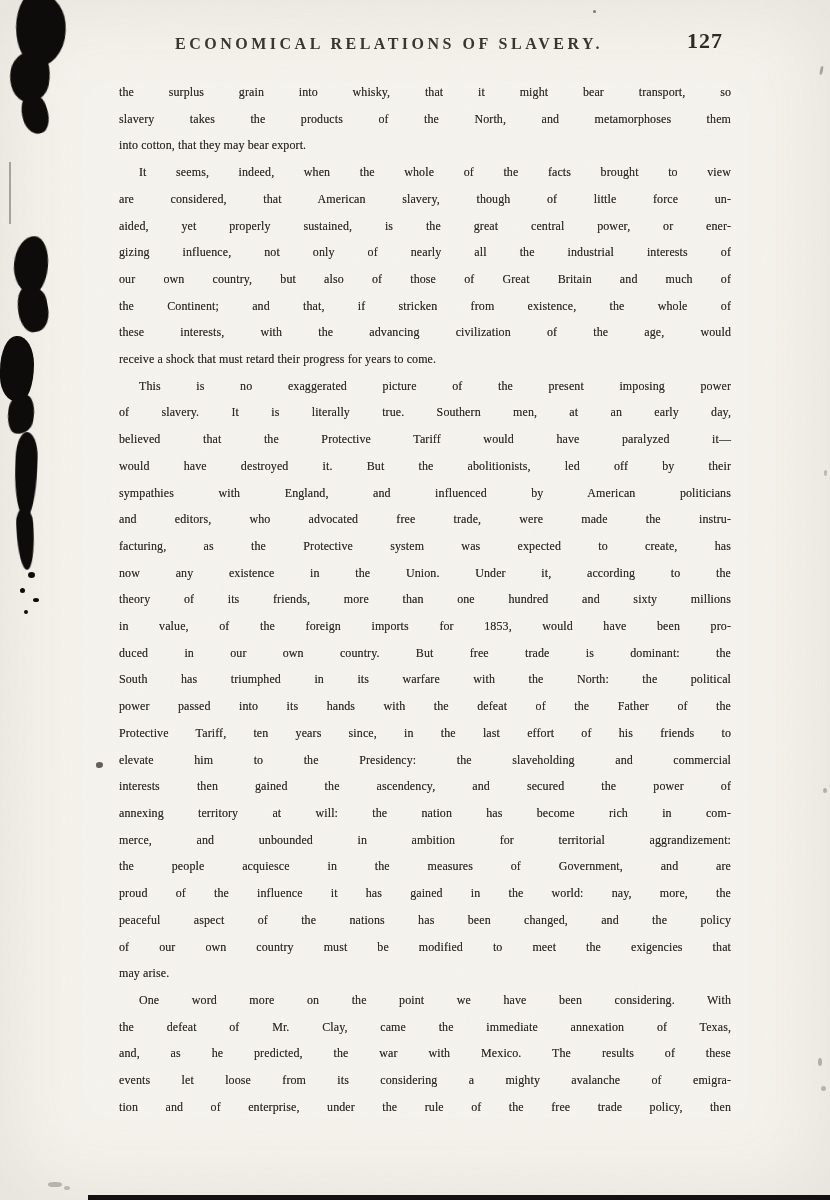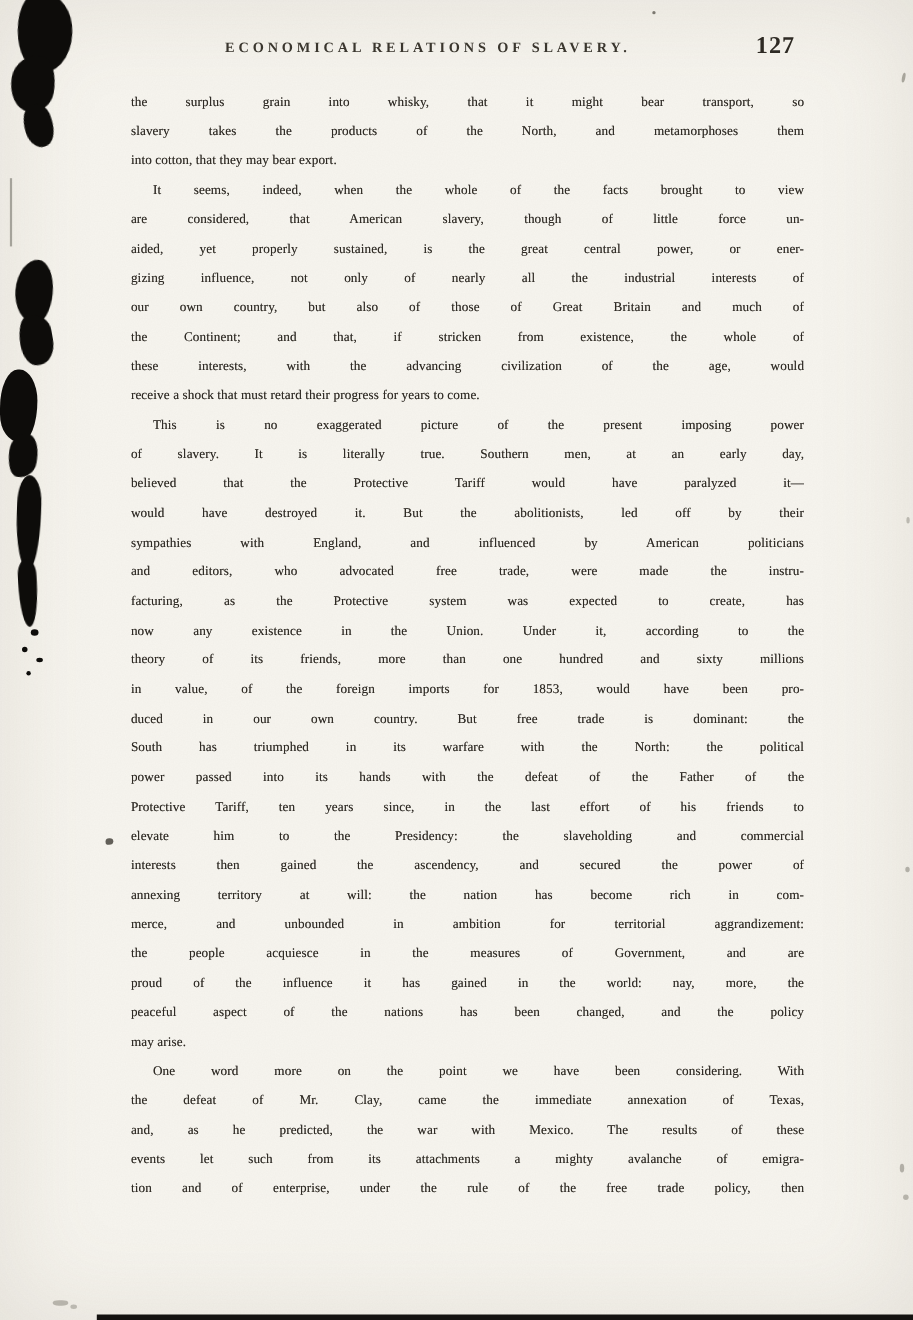--- a/index.html
+++ b/index.html
@@ -15,21 +15,21 @@
     box-shadow: inset 0 0 90px rgba(125,115,95,0.14);
   }
   
   .noise { position:absolute; inset:0; pointer-events:none; }
 
   
   .running-head { position:absolute; top:28px; left:119px; width:612px; height:34px; }
   .head-title {
     position:absolute; left:0; right:72px; top:7px;
     text-align:center;
-    font-size:13px; font-weight:bold;
+    font-size:16px; font-weight:bold;
     letter-spacing:3.5px;
     color:#3a362e;
     white-space:nowrap;
   }
   .page-number {
     position:absolute; right:8px; top:0;
     font-size:22px; letter-spacing:1px;
     color:#2e2a24; font-weight:600;
   }
 
@@ -146,24 +146,25 @@
         <div class="line">South has triumphed in its warfare with the North: the political</div>
         <div class="line">power passed into its hands with the defeat of the Father of the</div>
         <div class="line">Protective Tariff, ten years since, in the last effort of his friends to</div>
         <div class="line">elevate him to the Presidency: the slaveholding and commercial</div>
         <div class="line">interests then gained the ascendency, and secured the power of</div>
         <div class="line">annexing territory at will: the nation has become rich in com-</div>
         <div class="line">merce, and unbounded in ambition for territorial aggrandizement:</div>
         <div class="line">the people acquiesce in the measures of Government, and are</div>
         <div class="line">proud of the influence it has gained in the world: nay, more, the</div>
         <div class="line">peaceful aspect of the nations has been changed, and the policy</div>
+        <div class="line">of our own country must be modified to meet the exigencies that</div>
         <div class="line last">may arise.</div>
       </div>
       <div class="paragraph">
         <div class="line indent">One word more on the point we have been considering. With</div>
         <div class="line">the defeat of Mr. Clay, came the immediate annexation of Texas,</div>
         <div class="line">and, as he predicted, the war with Mexico. The results of these</div>
-        <div class="line">events let such from its attachments a mighty avalanche of emigra-</div>
+        <div class="line">events let loose from its considering a mighty avalanche of emigra-</div>
         <div class="line">tion and of enterprise, under the rule of the free trade policy, then</div>
       </div>
     </main>
 
 </div>
 
 </body></html>

